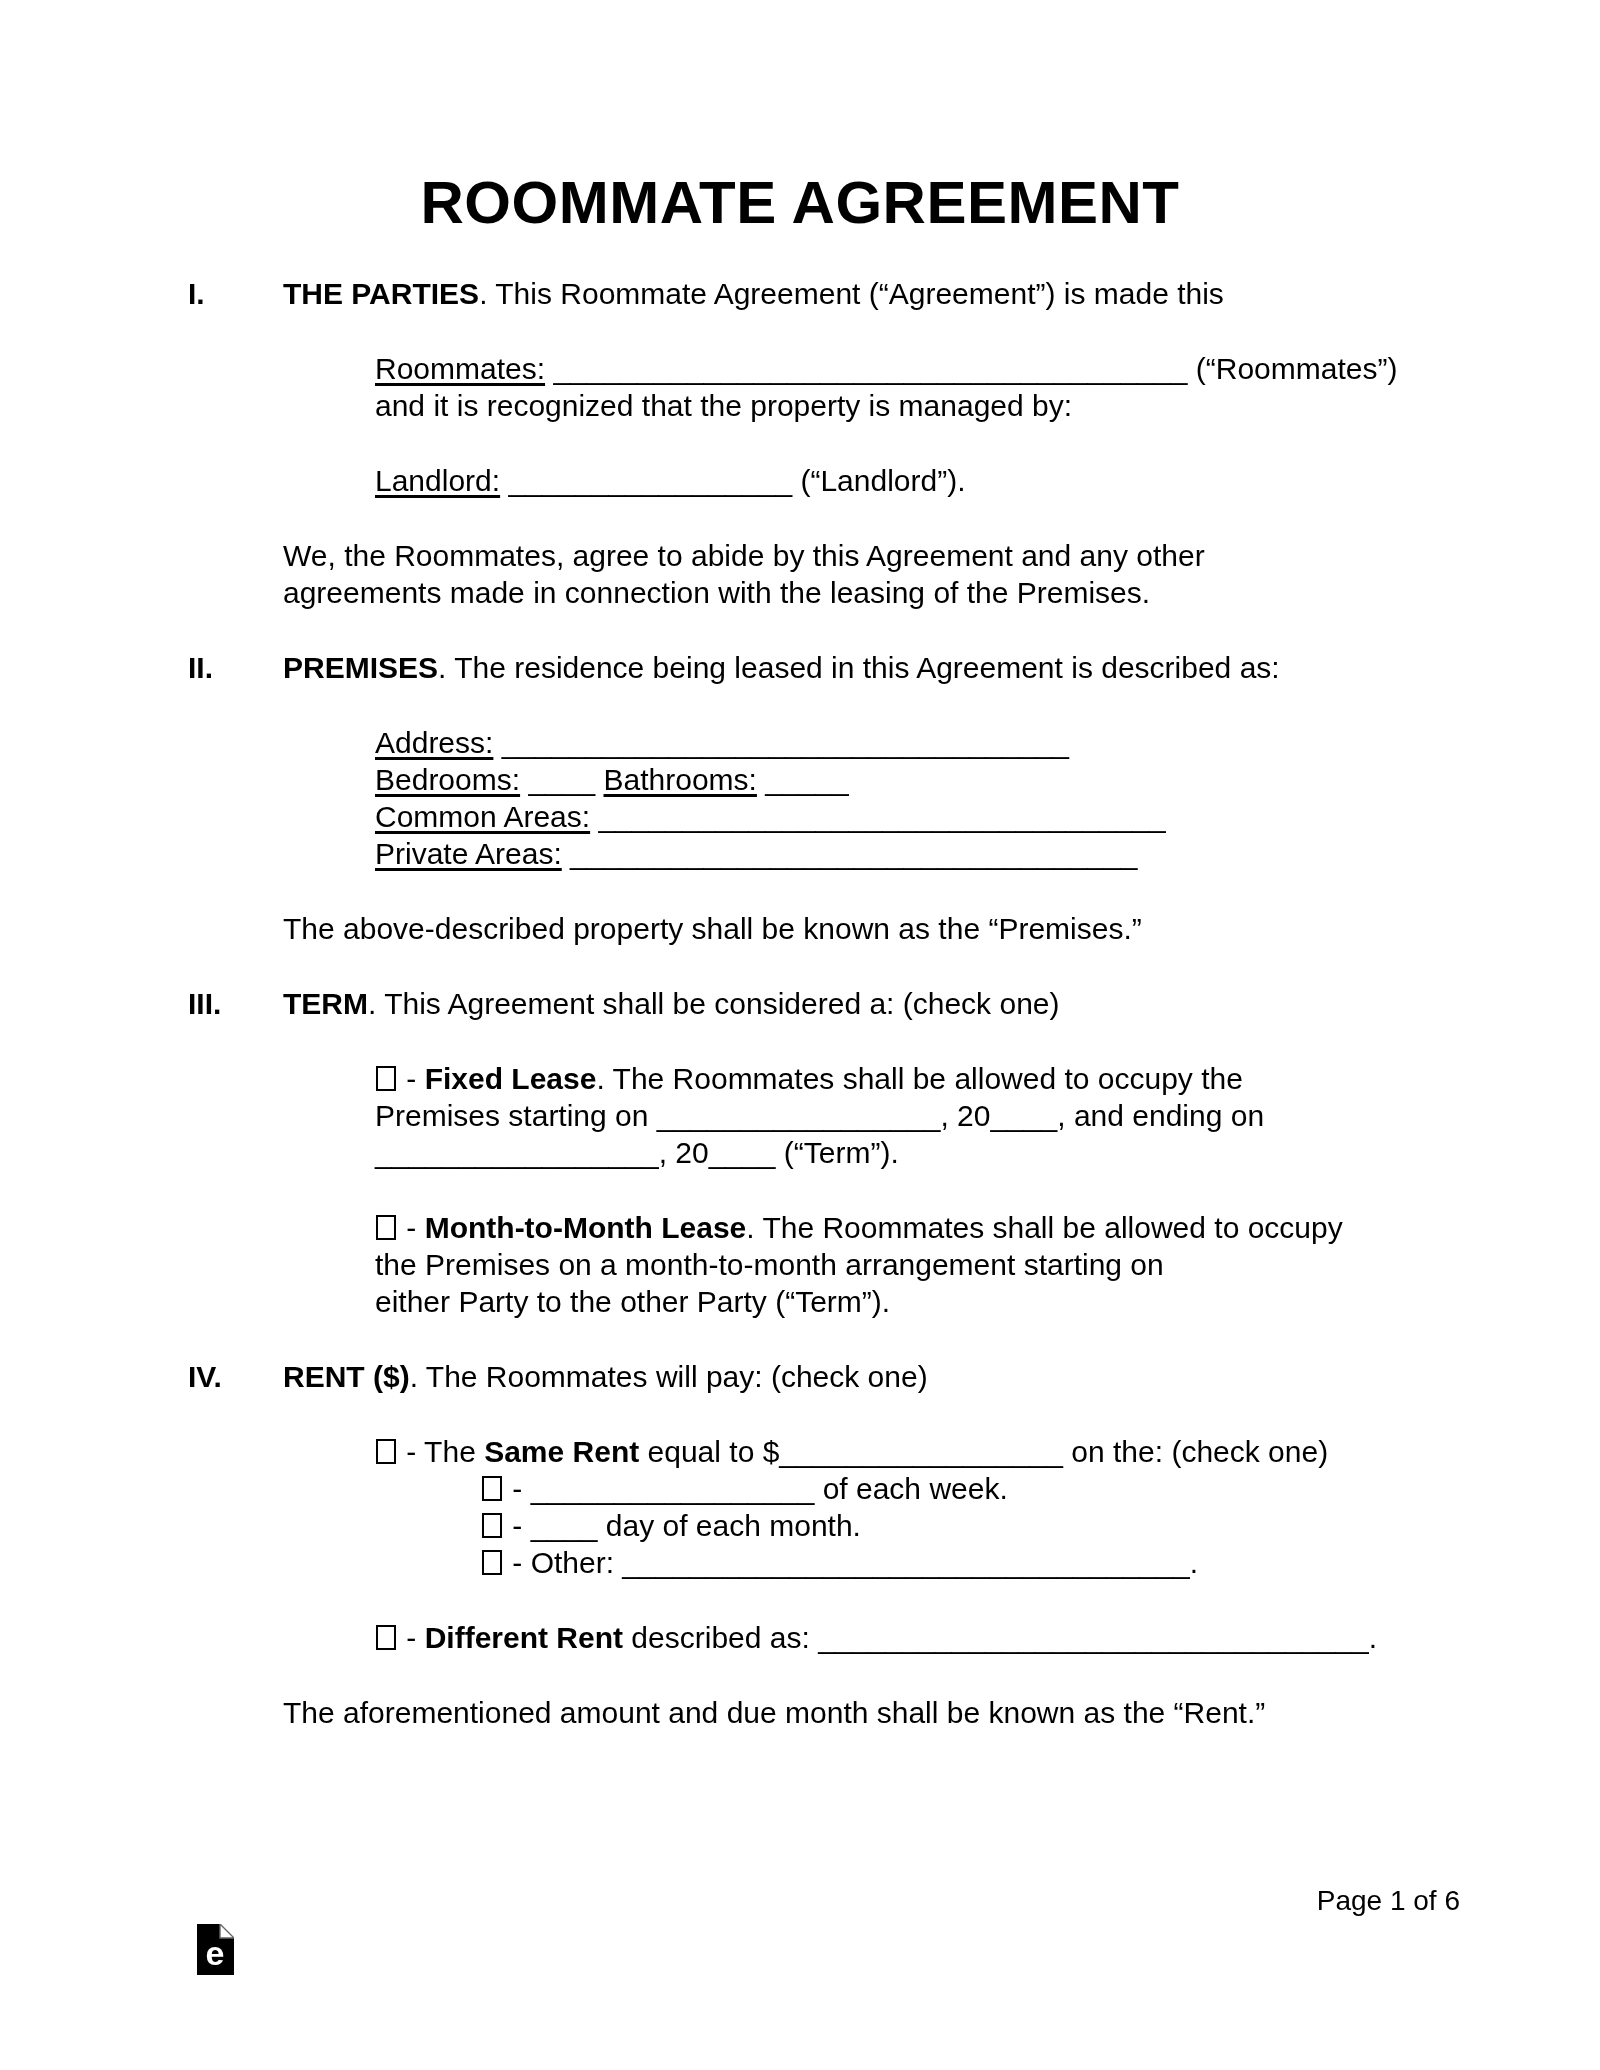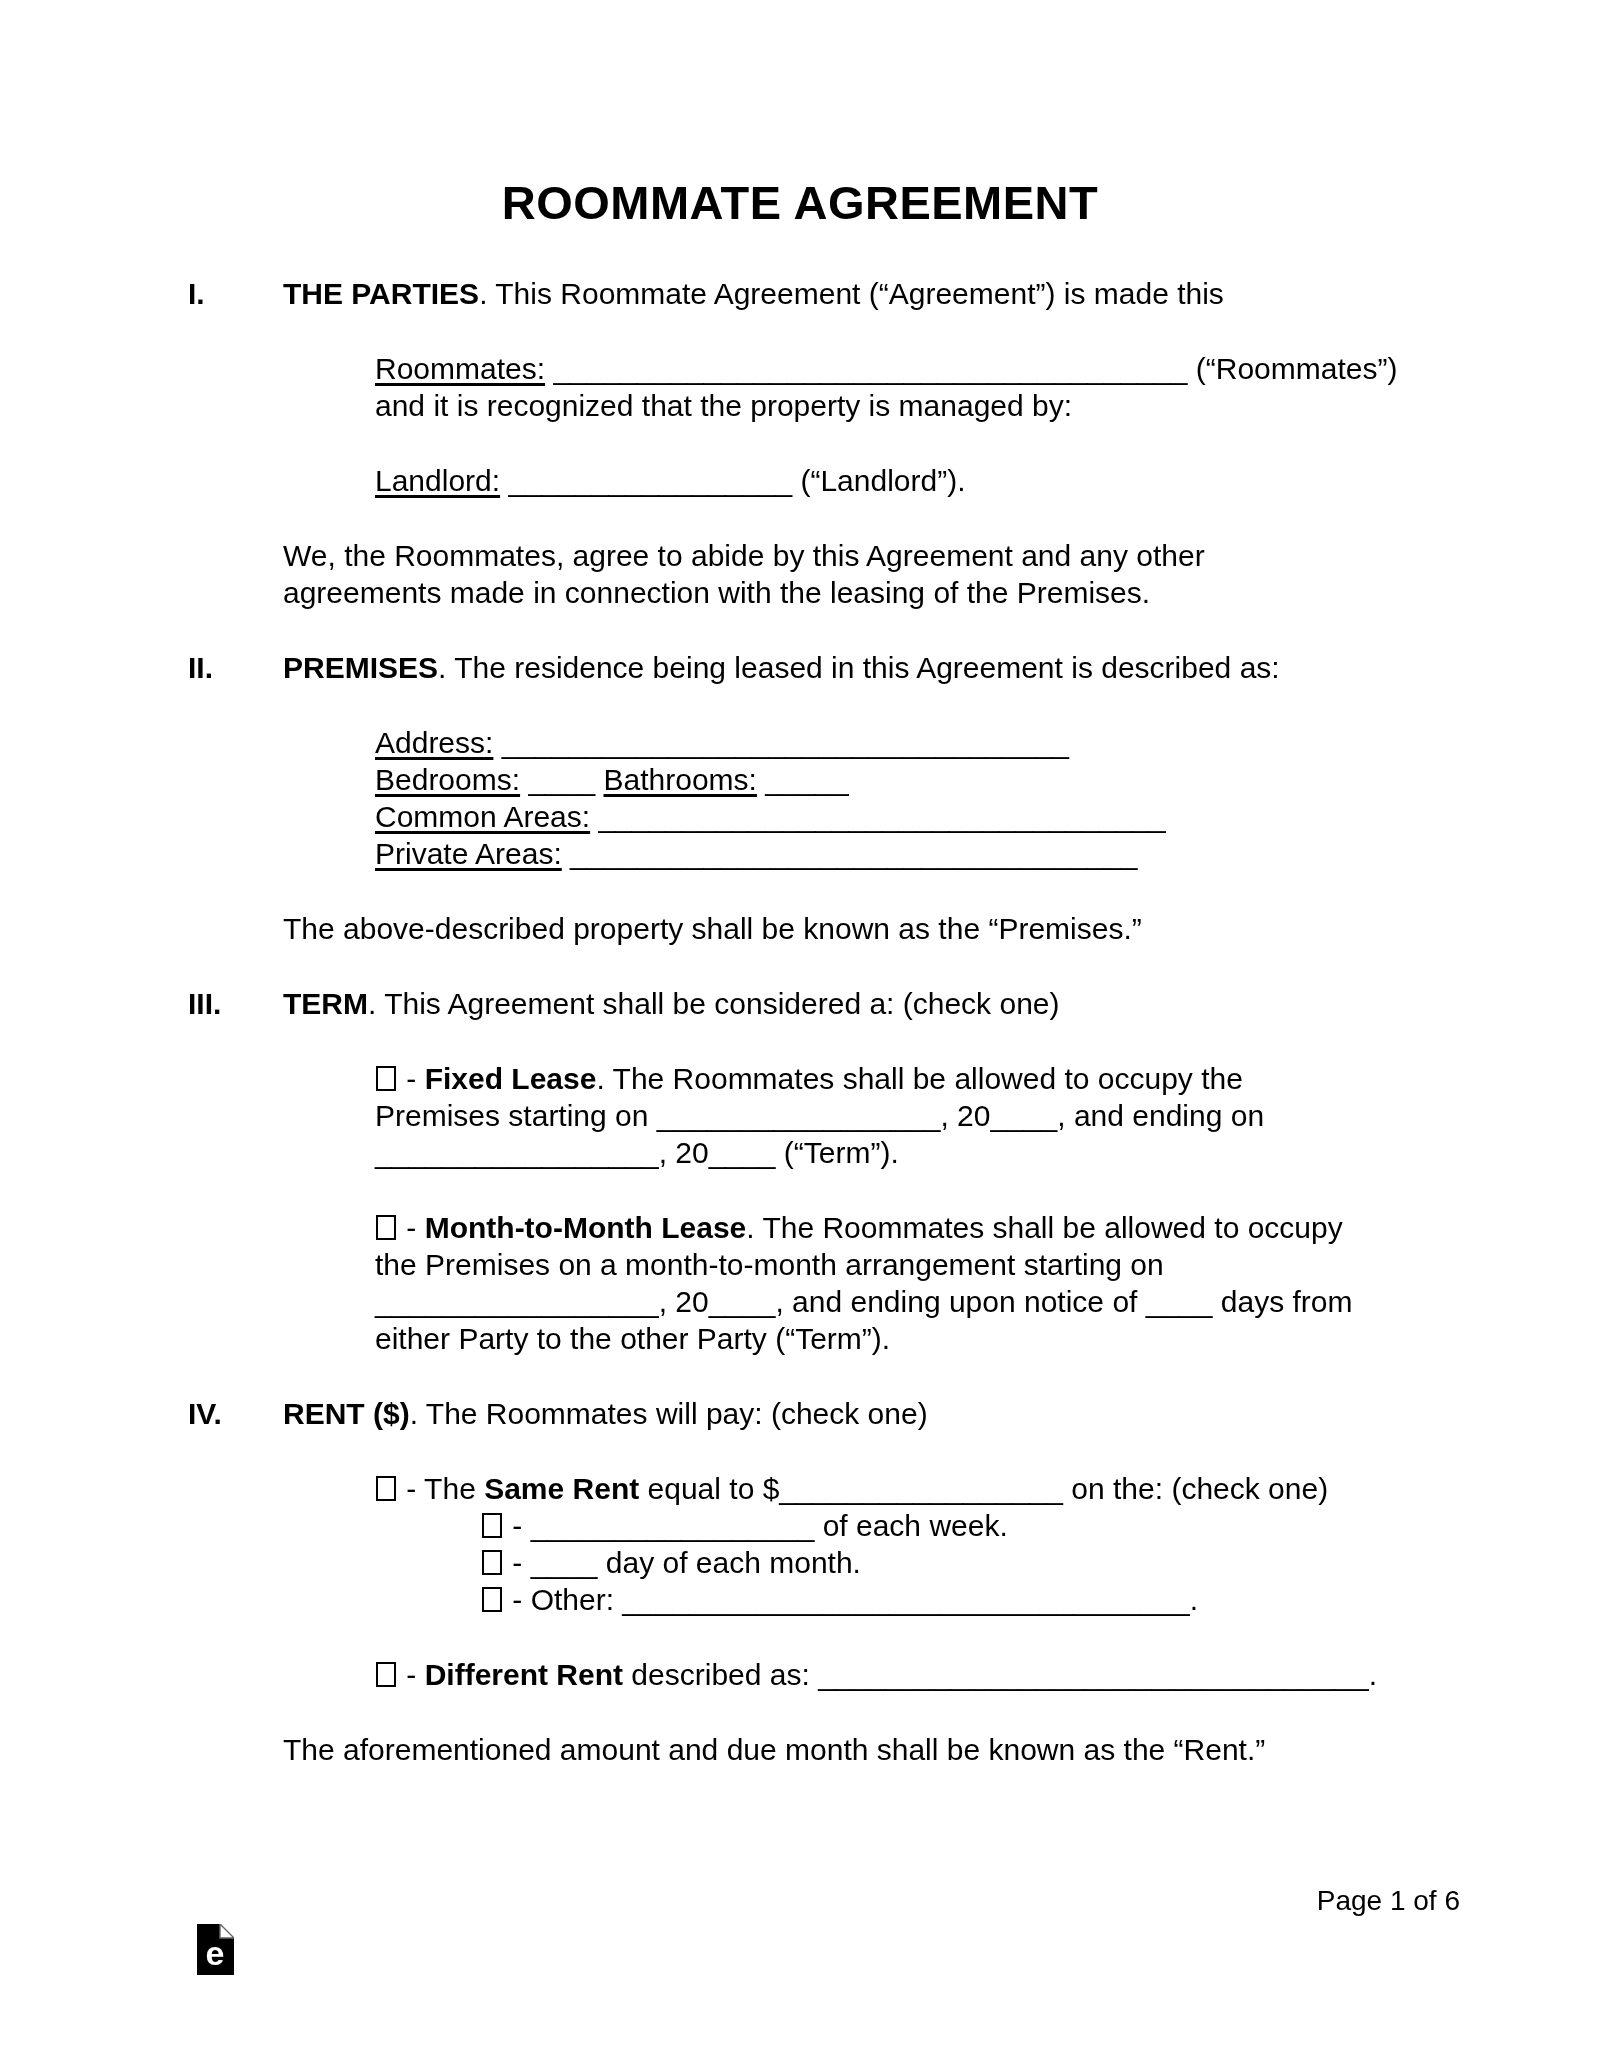--- a/index.html
+++ b/index.html
@@ -8,21 +8,21 @@
     width: 1600px;
     height: 2070px;
     background: #ffffff;
     color: #000000;
     font-family: "Liberation Sans", sans-serif;
     overflow: hidden;
   }
   .title {
     padding-top: 175px;
     text-align: center;
-    font-size: 47px;
+    font-size: 60px;
     line-height: 56px;
     font-weight: bold;
     letter-spacing: 0.5px;
   }
   .doc {
     margin-top: 44px;
     padding-left: 188px;
     padding-right: 140px;
     font-size: 30px;
     line-height: 37px;
@@ -115,21 +115,20 @@
             <div class="text-line ind-0"><span class="seg-b ">TERM</span><span>. This Agreement shall be considered a: (check one)</span></div>
           </div>
           <div class="text-block">
             <div class="text-line ind-1"><span class="checkbox"></span><span> - </span><span class="seg-b ">Fixed Lease</span><span>. The Roommates shall be allowed to occupy the</span></div>
             <div class="text-line ind-1"><span>Premises starting on </span><span class="seg-blank">_________________</span><span>, 20</span><span class="seg-blank">____</span><span>, and ending on</span></div>
             <div class="text-line ind-1"><span class="seg-blank">_________________</span><span>, 20</span><span class="seg-blank">____</span><span> (“Term”).</span></div>
           </div>
           <div class="text-block">
             <div class="text-line ind-1"><span class="checkbox"></span><span> - </span><span class="seg-b ">Month-to-Month Lease</span><span>. The Roommates shall be allowed to occupy</span></div>
             <div class="text-line ind-1"><span>the Premises on a month-to-month arrangement starting on</span></div>
-            <div class="text-line ind-1"><span class="seg-blank">_________________</span><span>, 20</span><span class="seg-blank">____</span><span>, and ending upon notice of </span><span class="seg-blank">____</span><span> days from</span></div>
             <div class="text-line ind-1"><span>either Party to the other Party (“Term”).</span></div>
           </div>
         </div>
       </div>
       <div class="section-row">
         <div class="section-numeral">IV.</div>
         <div class="section-content">
           <div class="text-block">
             <div class="text-line ind-0"><span class="seg-b ">RENT ($)</span><span>. The Roommates will pay: (check one)</span></div>
           </div>

